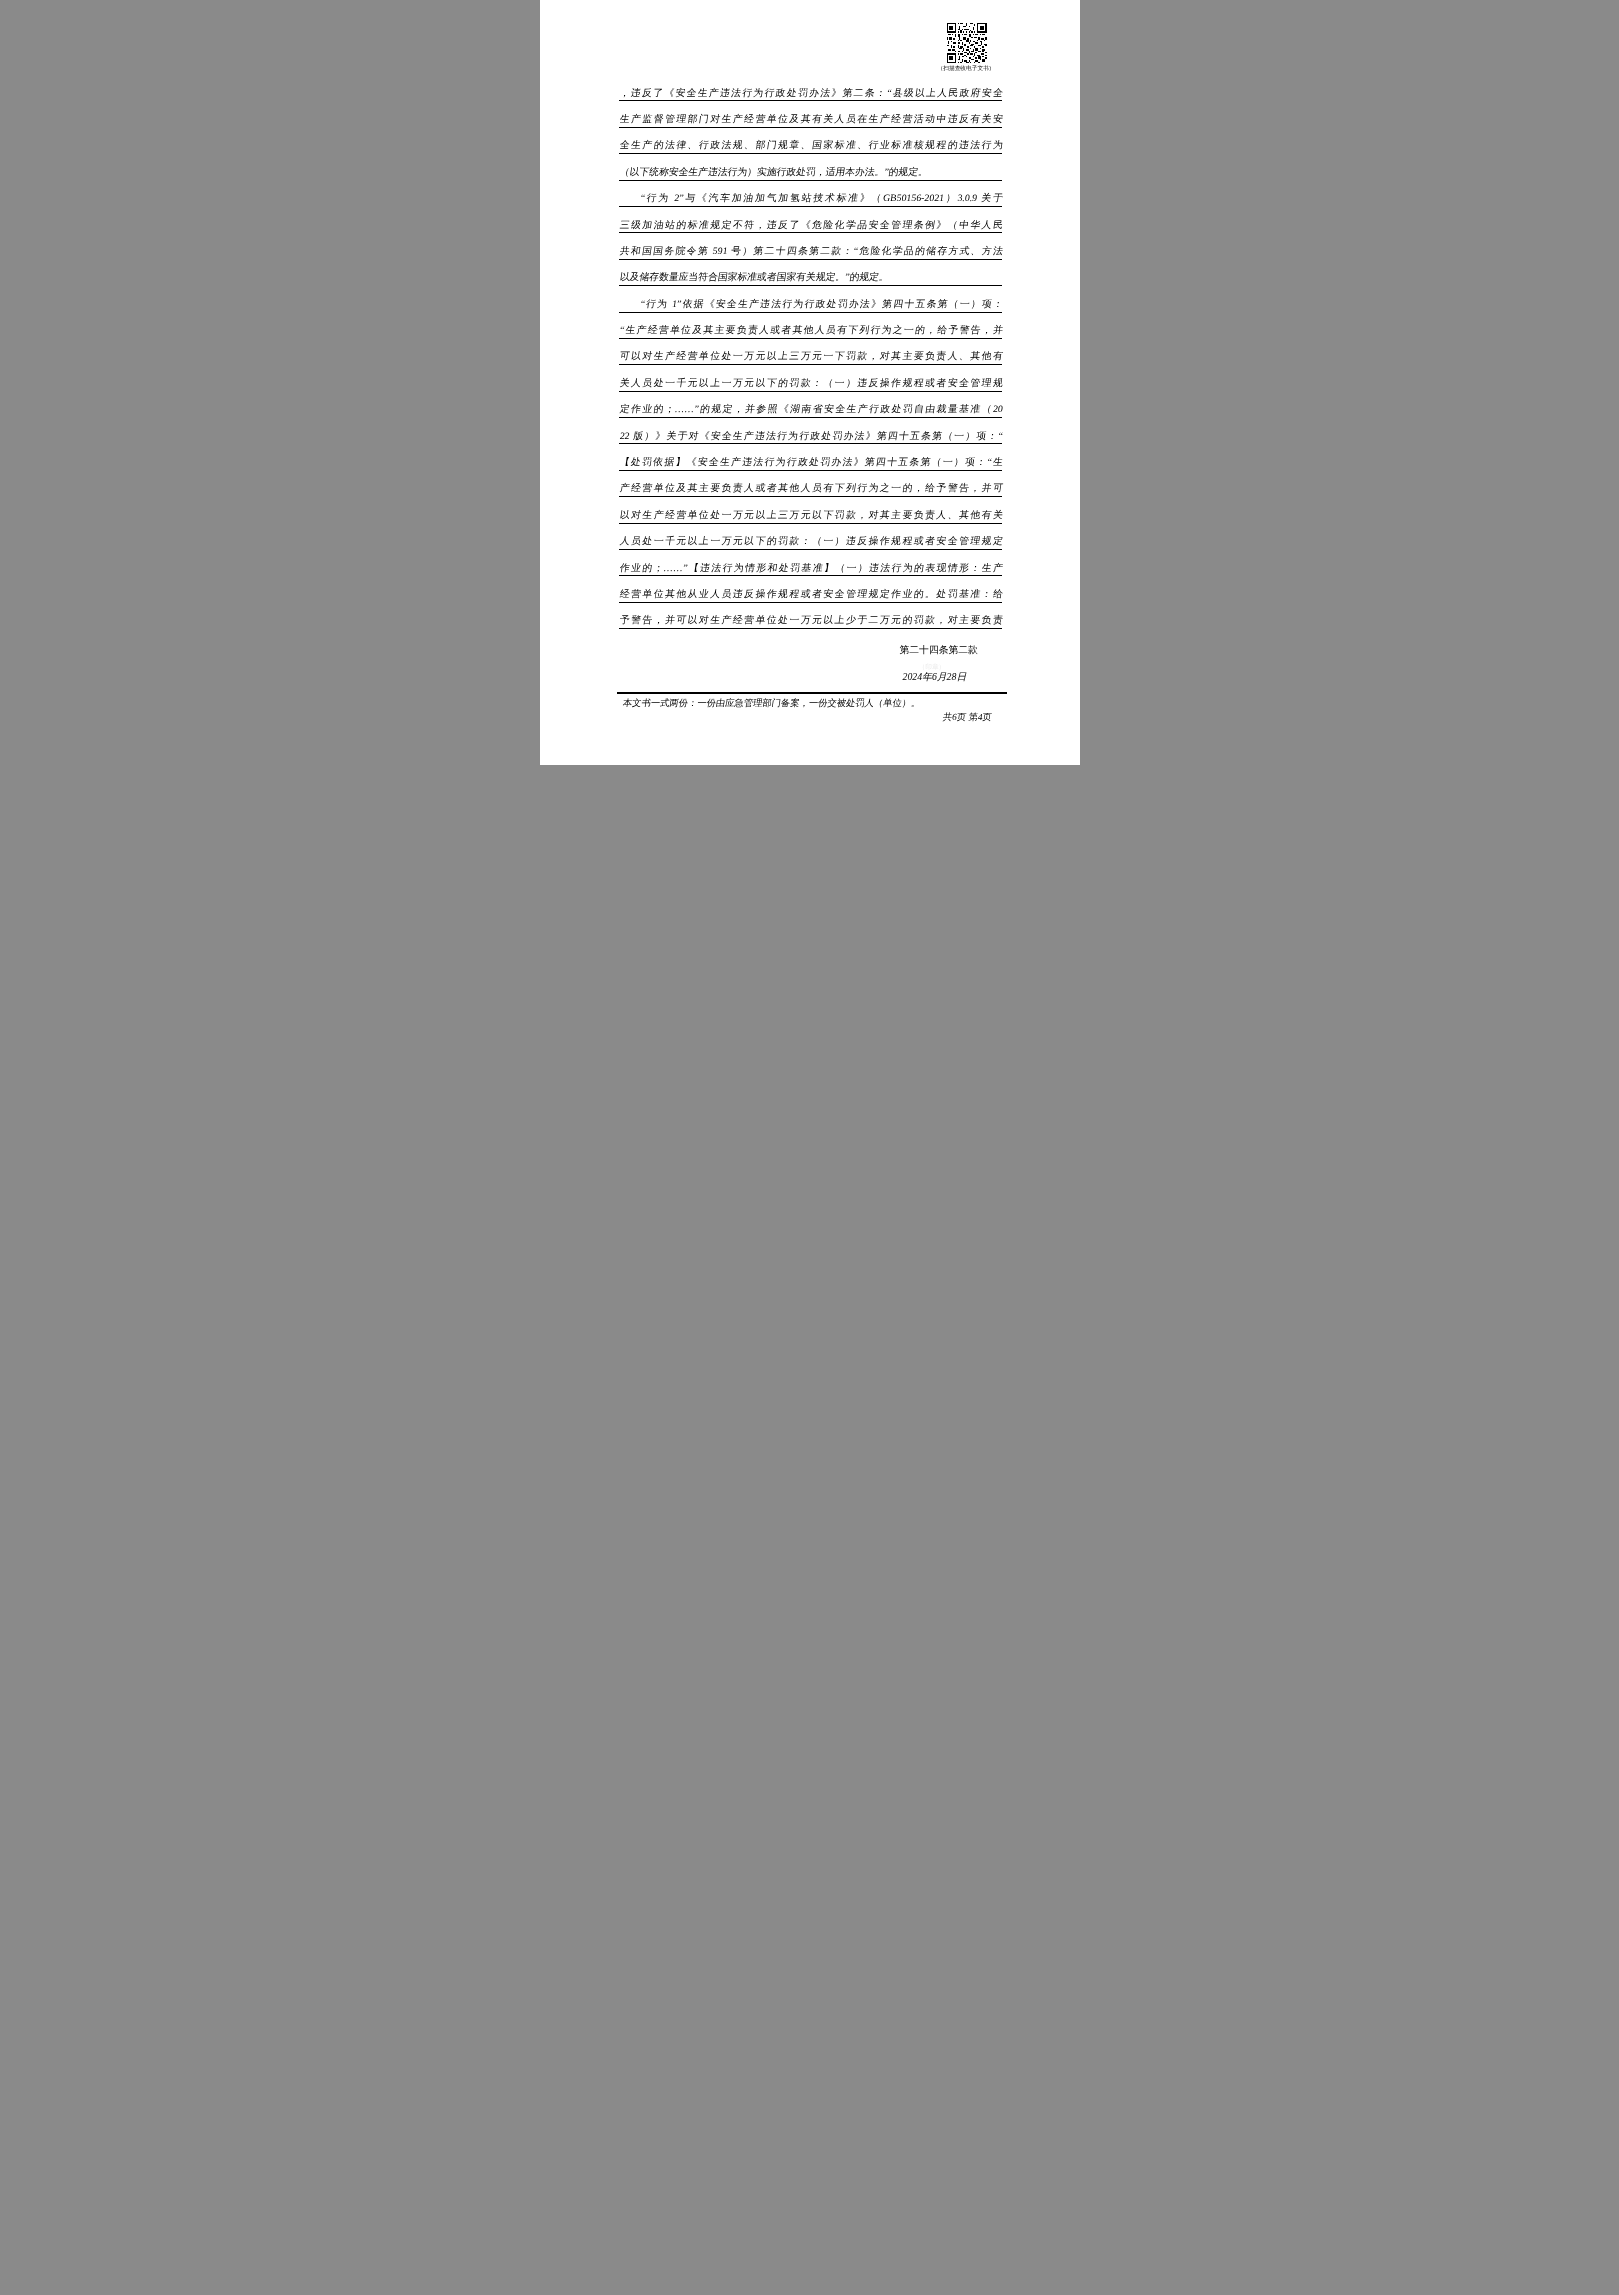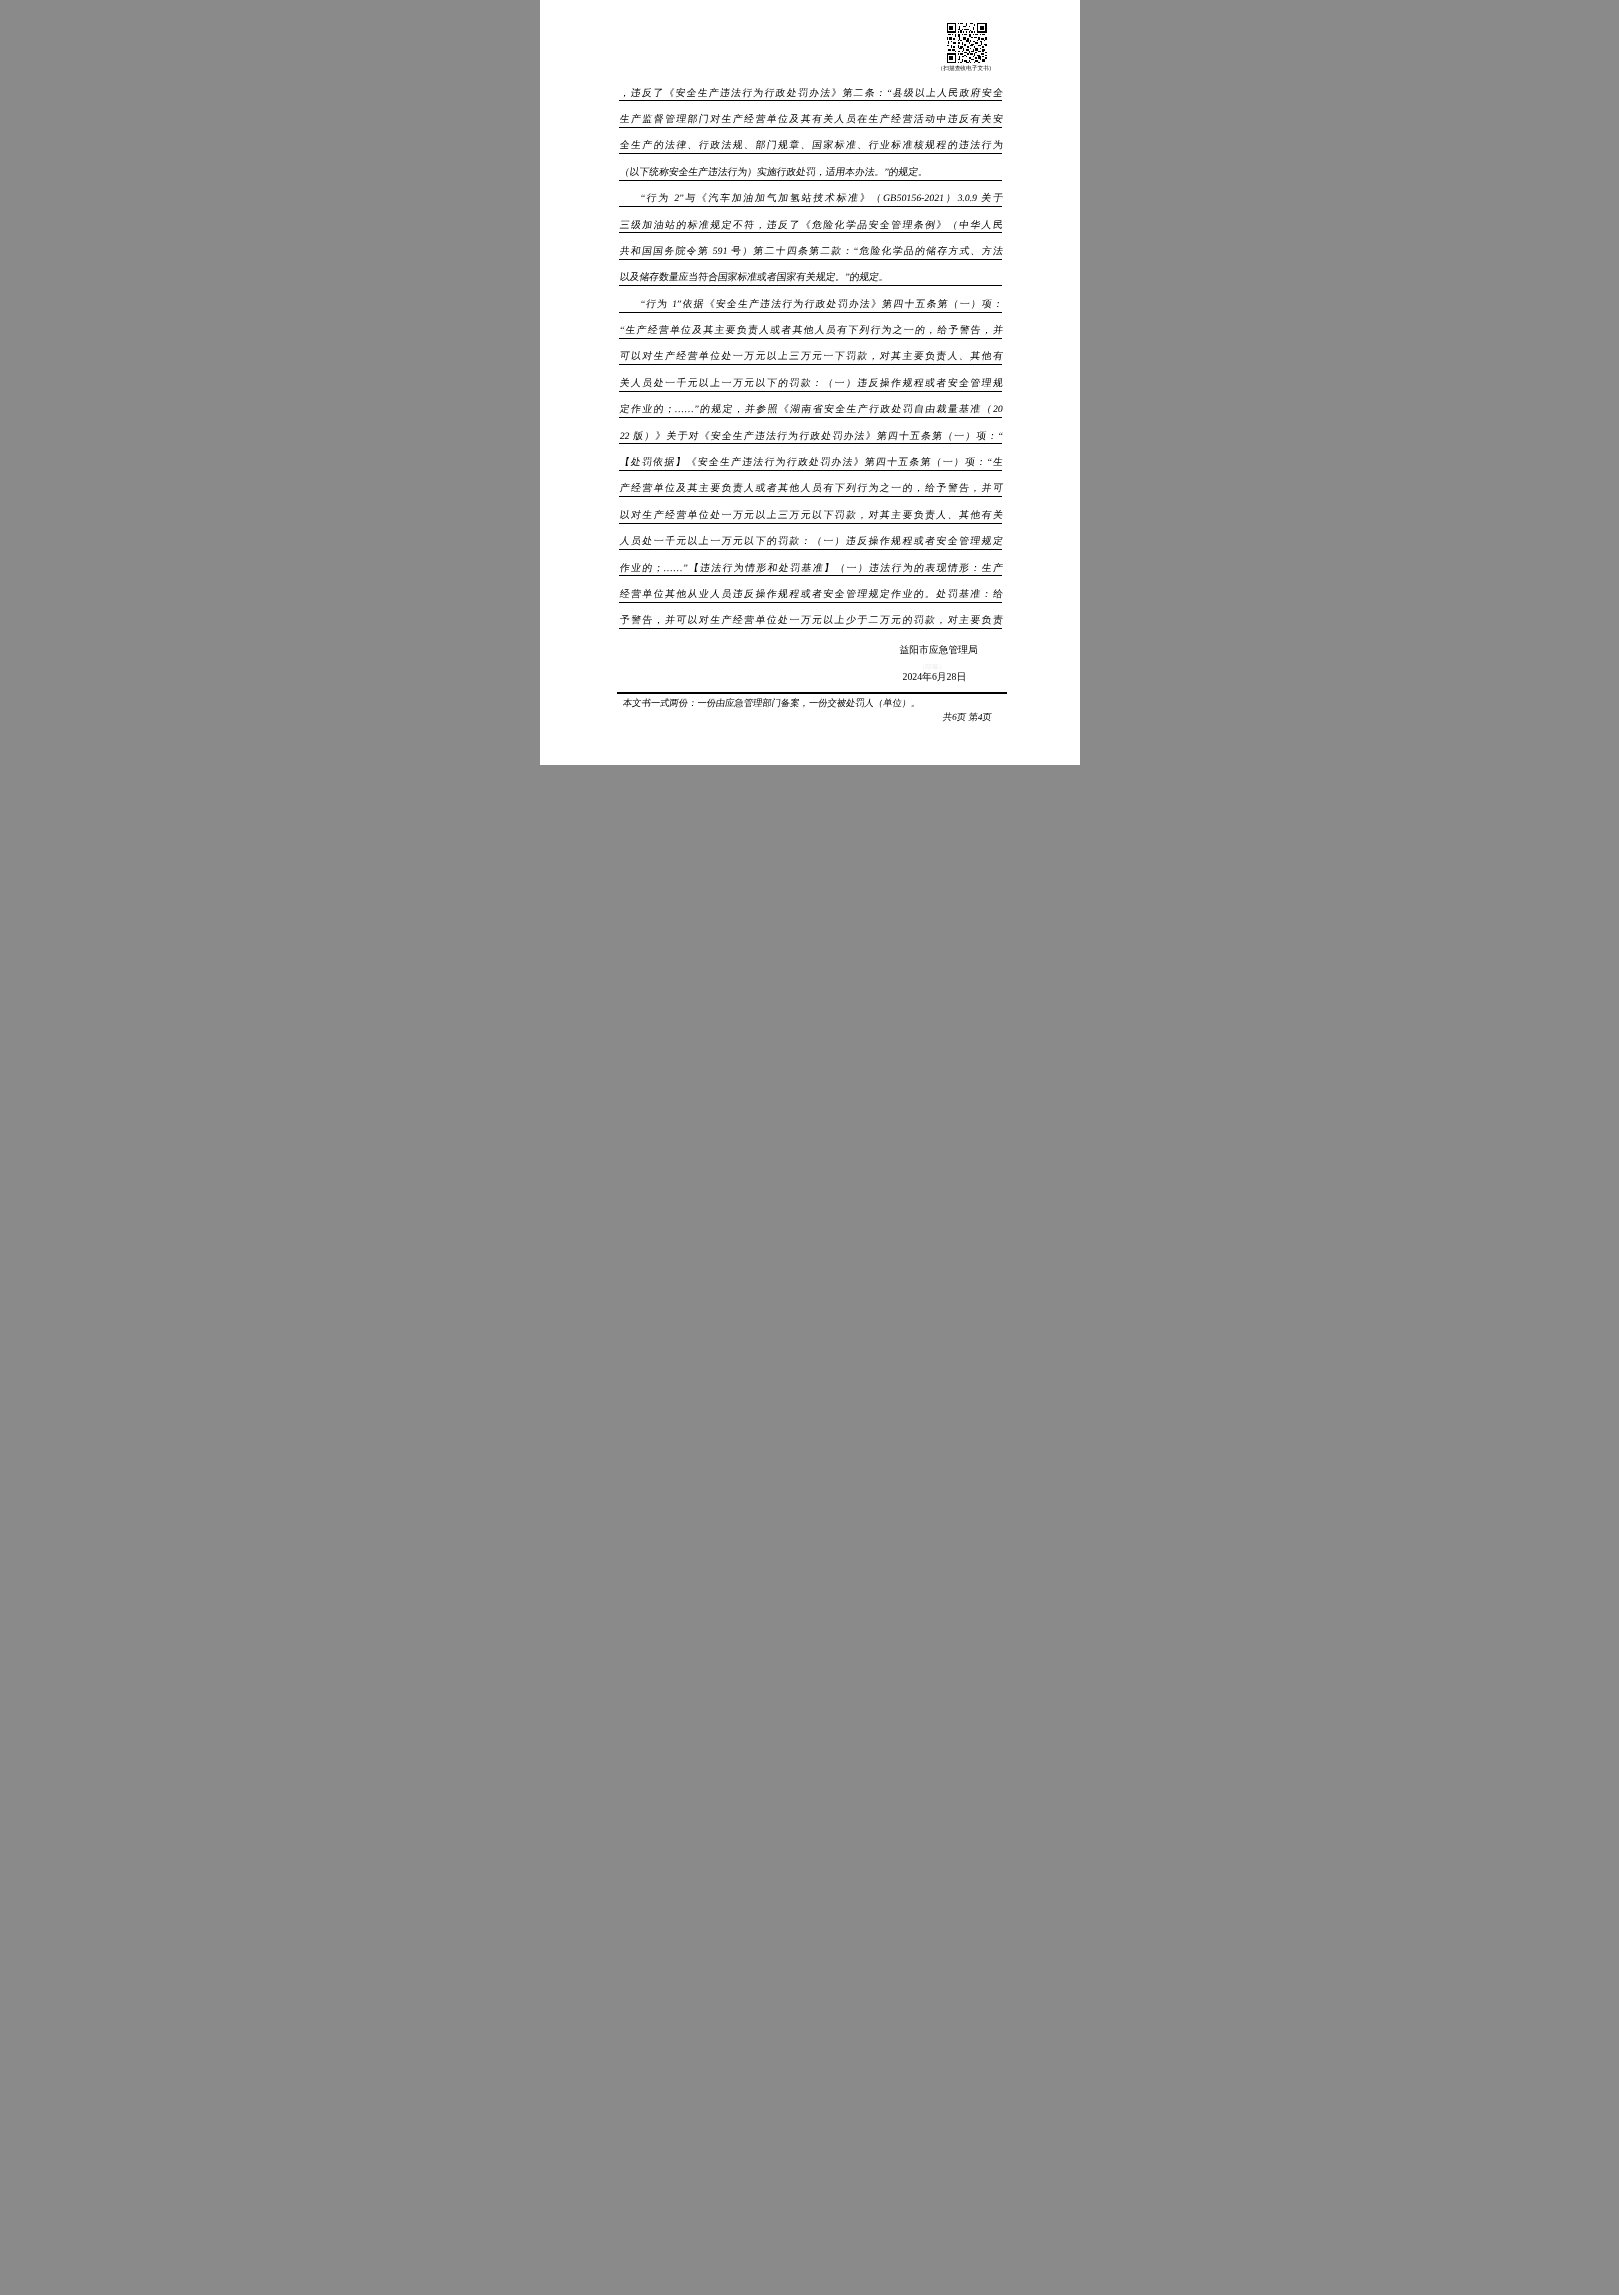--- a/index.html
+++ b/index.html
@@ -23,21 +23,21 @@
     position:absolute; left:0; right:0; bottom:1.6px;
     font-size:9.8px; line-height:1.25;
     transform:skewX(-8deg); transform-origin:0 100%;
   }
   .j > span { text-align:justify; text-align-last:justify; }
   .short > span { text-align:left; text-align-last:auto; }
   .ind > span { text-indent:20.7px; }
   
   .sign-agency { position:absolute; left:360px; top:644px; width:83px; font-size:9.8px; white-space:nowrap; }
   .seal-ghost { position:absolute; left:379px; top:663px; width:47px; font-size:6.7px; color:#ebebeb; white-space:nowrap; }
-  .sign-date { position:absolute; left:363px; top:671px; font-size:9.8px; white-space:nowrap; }
+  .sign-date { position:absolute; left:363px; top:671px; font-size:9.8px; white-space:nowrap;font-style:italic; }
   
   .footer-divider { position:absolute; left:77px; top:692px; width:390px; height:2.1px; background:#000; }
   .footer-note {
     position:absolute; left:82px; top:697px; font-size:9.3px; white-space:nowrap;
     transform:skewX(-8deg); transform-origin:0 100%;
   }
   .page-number {
     position:absolute; left:402px; top:711px; font-size:9.3px; white-space:nowrap;
     transform:skewX(-8deg); transform-origin:0 100%;
   }
@@ -248,21 +248,21 @@
         <span>作业的；……”【违法行为情形和处罚基准】（一）违法行为的表现情形：生产</span>
       </div>
     <div class="bl j">
         <span>经营单位其他从业人员违反操作规程或者安全管理规定作业的。处罚基准：给</span>
       </div>
     <div class="bl j">
         <span>予警告，并可以对生产经营单位处一万元以上少于二万元的罚款，对主要负责</span>
       </div>
   </div>
 
-  <div class="sign-agency">益阳市应急管理局</div>
+  <div class="sign-agency">第二十四条第二款</div>
   <div class="seal-ghost">（印章）</div>
   <div class="sign-date">2024年6月28日</div>
 
   <div class="footer-divider"></div>
   <div class="footer-note">本文书一式两份：一份由应急管理部门备案，一份交被处罚人（单位）。</div>
   <div class="page-number">共6页  第4页</div>
 
 </div>
 
 

